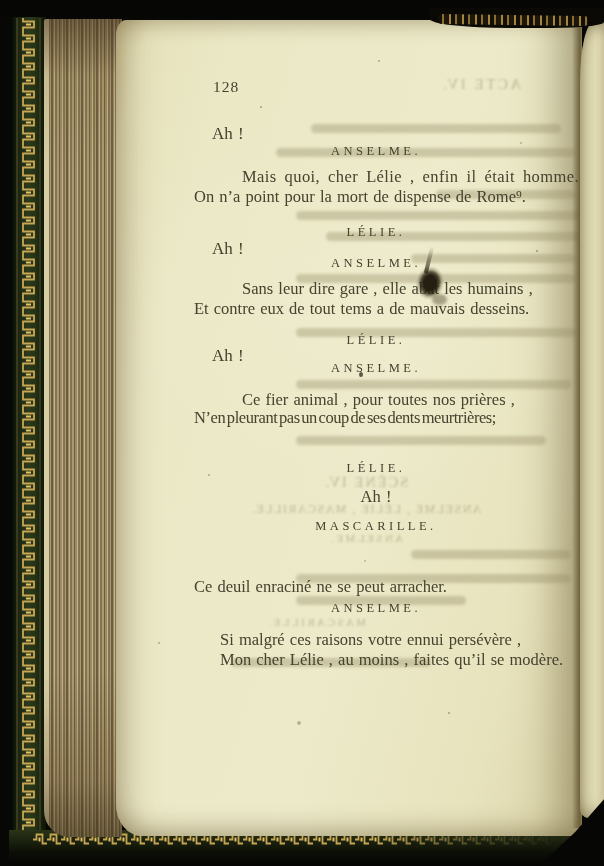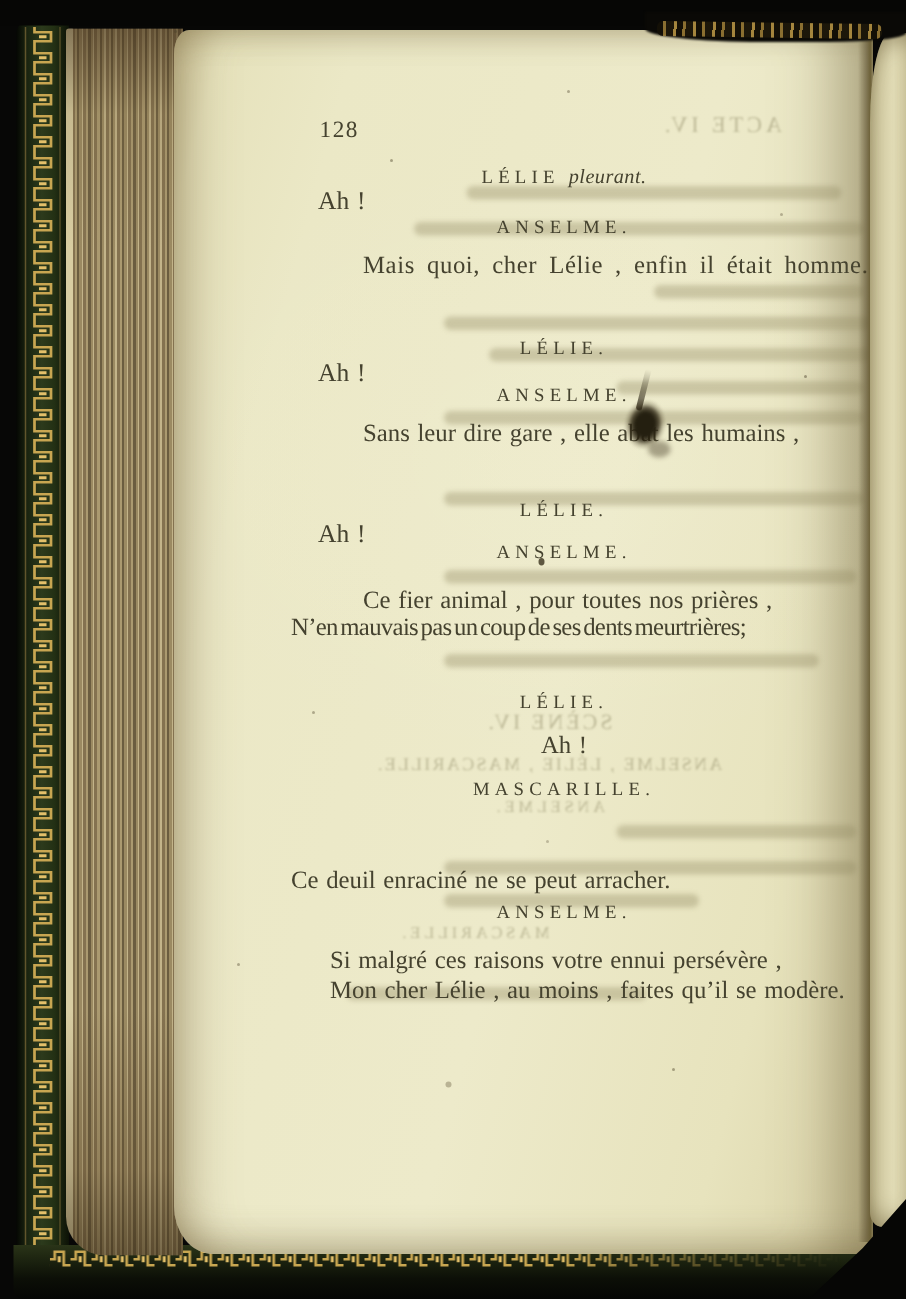--- a/index.html
+++ b/index.html
@@ -146,40 +146,39 @@
       <div class="st-line" style="top:530px;left:295px;width:160px;"></div>
       <div class="st-line" style="top:554px;left:180px;width:275px;"></div>
       <div class="st-line" style="top:576px;left:180px;width:170px;"></div>
       <div class="st-text" style="left:50px;top:596px;width:300px;font-size:11px;letter-spacing:2.5px;">MASCARILLE.</div>
       <div class="st-line" style="top:638px;left:115px;width:200px;"></div>
     </div>
 
     <div class="text-layer">
       <div class="pgnum">128</div>
 
-      <div class="ln ctr sphead" style="top:90px">
-        <span class="spname">LÉLIE</span><span class="dir">pleurant.</span>
-      </div>
       <div class="ln verse ahl" style="top:104px">Ah !</div>
 
       <div class="ln ctr sphead" style="top:124px">ANSELME.</div>
       <div class="ln verse i1 loose" style="top:147px">Mais quoi, cher Lélie , enfin il était homme.</div>
+      <div class="ln verse" style="top:167px">On n’a point pour la mort de dispense de Rome⁹.</div>
 
       <div class="ln ctr sphead" style="top:205px">LÉLIE.</div>
       <div class="ln verse ahl" style="top:219px">Ah !</div>
 
       <div class="ln ctr sphead" style="top:236px">ANSELME.</div>
       <div class="ln verse i1" style="top:259px">Sans leur dire gare , elle abat les humains ,</div>
+      <div class="ln verse" style="top:279px">Et contre eux de tout tems a de mauvais desseins.</div>
 
       <div class="ln ctr sphead" style="top:313px">LÉLIE.</div>
       <div class="ln verse ahl" style="top:326px">Ah !</div>
 
       <div class="ln ctr sphead" style="top:341px">ANSELME.</div>
       <div class="ln verse i1" style="top:370px">Ce fier animal , pour toutes nos prières ,</div>
-      <div class="ln verse tight" style="top:388px">N’en mauvais pas un coup de ses dents meurtrières;</div>
+      <div class="ln verse tight" style="top:388px">N’en pleurant pas un coup de ses dents meurtrières;</div>
 
       <div class="ln ctr sphead" style="top:441px">LÉLIE.</div>
       <div class="ln ctr verse" style="top:467px">Ah !</div>
 
       <div class="ln ctr sphead" style="top:499px">MASCARILLE.</div>
       <div class="ln verse" style="top:557px">Ce deuil enraciné ne se peut arracher.</div>
 
       <div class="ln ctr sphead" style="top:581px">ANSELME.</div>
       <div class="ln verse i2" style="top:630px">Mon cher Lélie , au moins , faites qu’il se modère.</div>
       <div class="ln verse i2" style="top:610px">Si malgré ces raisons votre ennui persévère ,</div>

